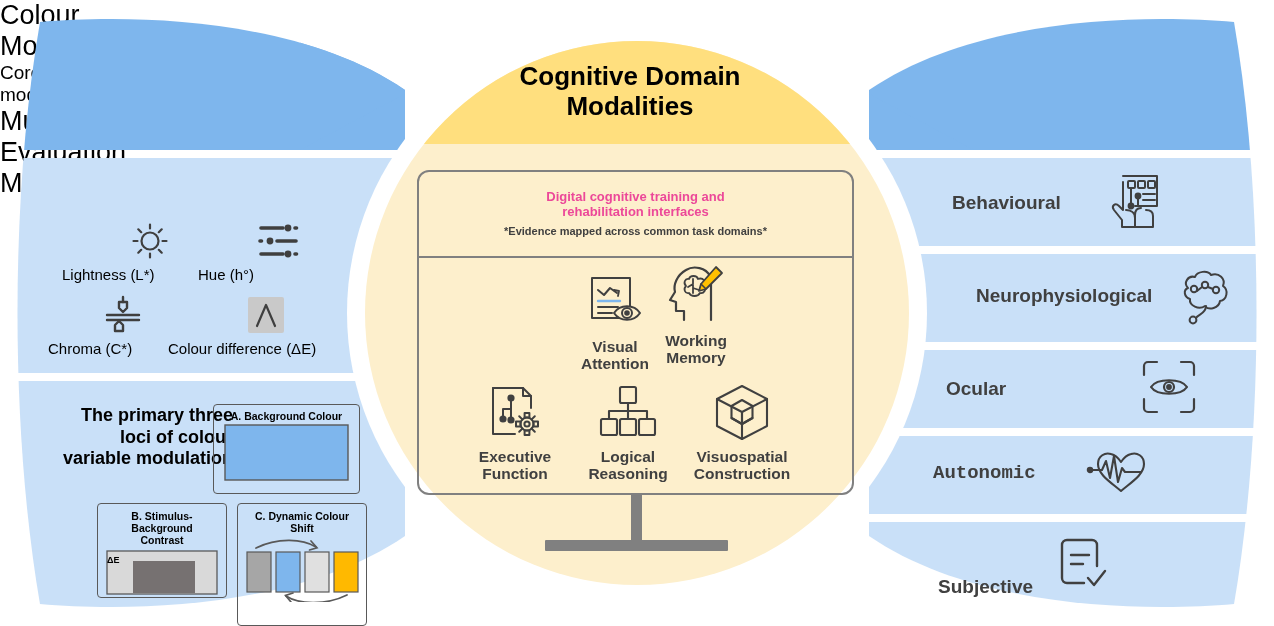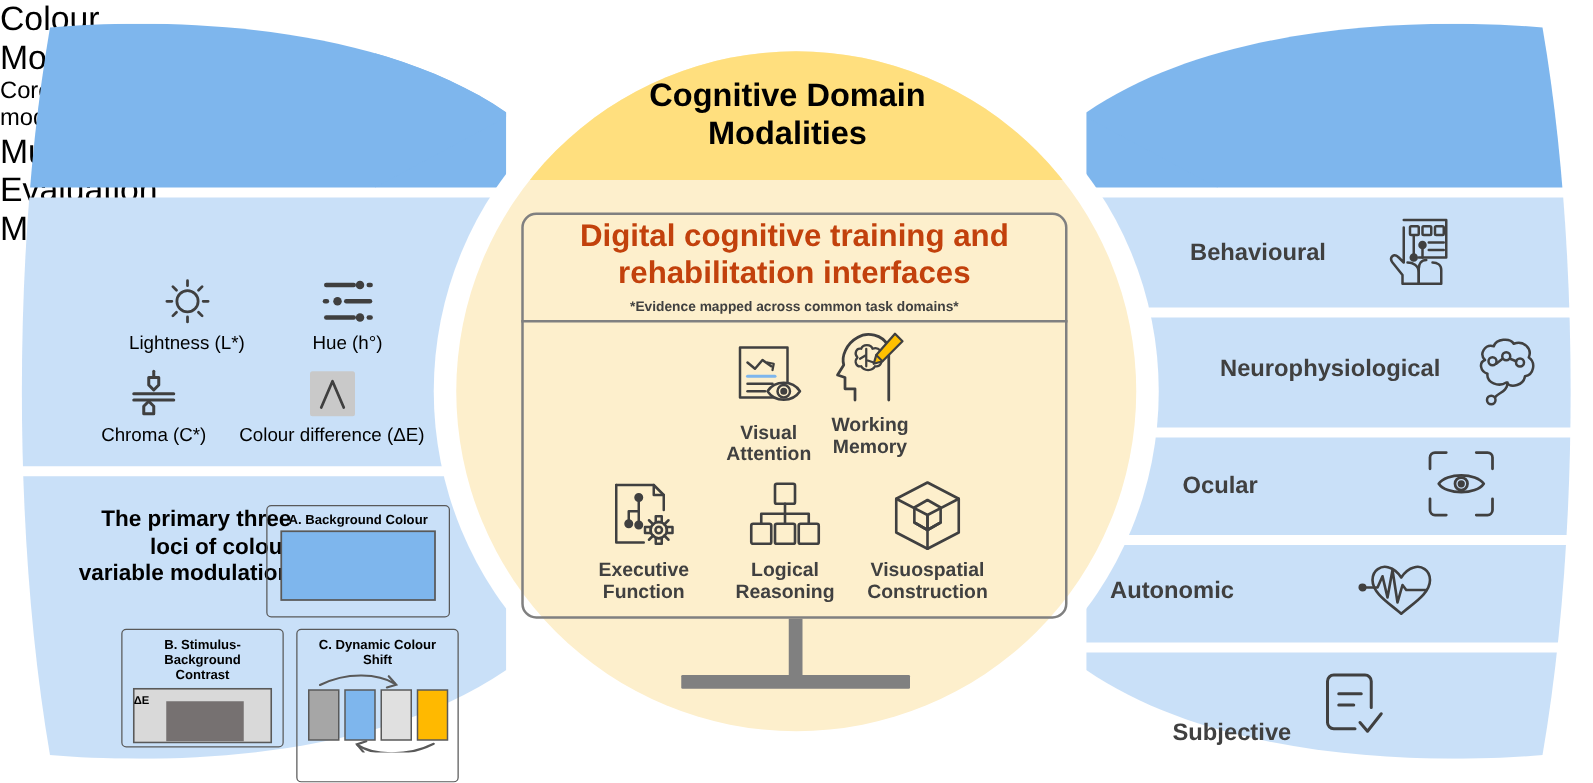--- a/index.html
+++ b/index.html
@@ -9,21 +9,21 @@
   #left-wing-title{left:95px;top:45px;width:250px;font-size:27px;}
   #right-wing-title{left:930px;top:30px;width:240px;font-size:27px;}
   #core-heading{left:70px;top:165px;width:280px;font-size:19px;}
 
   #loci-heading{
     position:absolute;left:48px;top:405px;width:185px;
     text-align:right;font-weight:bold;font-size:18px;color:#000;line-height:1.2;
   }
 
   
-  .var-item{position:absolute;text-align:center;}
+  .var-item{position:absolute;text-align:left;}
   .var-label{font-size:15px;color:#000;line-height:1.1;margin-top:3px;white-space:nowrap;}
   .var-icon{height:46px;display:flex;align-items:center;justify-content:center;}
 
   
   .card{
     position:absolute;border:1.6px solid #595959;border-radius:4px;background:transparent;
     box-sizing:border-box;
   }
   .card-title{
     text-align:center;font-weight:bold;font-size:10.5px;color:#000;
@@ -37,21 +37,21 @@
   }
   #monitor-box{
     position:absolute;left:417px;top:170px;width:437px;height:325px;
     border:2px solid #808080;border-radius:12px;box-sizing:border-box;
   }
   #monitor-head{
     position:absolute;left:417px;top:170px;width:437px;height:88px;
     box-sizing:border-box;border-bottom:2px solid #808080;
     display:flex;flex-direction:column;align-items:center;justify-content:center;
   }
-  #monitor-head .mh-title{font-weight:bold;font-size:25px;color:#c2410c;text-align:center;line-height:1.18;}
+  #monitor-head .mh-title{font-weight:bold;font-size:13px;color:#ec4899;text-align:center;line-height:1.18;}
   #monitor-head .mh-sub{font-weight:bold;font-size:11px;color:#404040;text-align:center;margin-top:6px;}
 
   .domain{position:absolute;width:118px;text-align:center;}
   .domain .d-icon{height:62px;display:flex;align-items:flex-end;justify-content:center;}
   .domain .d-label{font-weight:bold;font-size:15.5px;color:#404040;line-height:1.12;margin-top:4px;}
 
   
   .mod-label{
     position:absolute;font-weight:bold;font-size:19px;color:#404040;white-space:nowrap;
   }
@@ -367,21 +367,21 @@
       <path d="M4 17V8a4 4 0 0 1 4-4h9"></path>
       <path d="M54 17V8a4 4 0 0 0-4-4h-9"></path>
       <path d="M4 41v9a4 4 0 0 0 4 4h9"></path>
       <path d="M54 41v9a4 4 0 0 1-4 4h-9"></path>
       <path d="M11 29 C 17 20, 41 20, 47 29 C 41 38, 17 38, 11 29 Z"></path>
       <circle cx="29" cy="29" r="5"></circle>
       <circle cx="29" cy="29" r="1.8" fill="#404040"></circle>
     </svg>
   </div>
 
-  <div class="mod-label" style="left:888px;top:462px;">Autonomic</div>
+  <div class="mod-label" style="left:933px;top:462px;font-family:Liberation Mono, monospace;">Autonomic</div>
   <div class="mod-icon" style="left:1086px;top:445px;">
     <svg width="70" height="52" viewBox="0 0 70 52" fill="none" stroke="#404040" stroke-width="2.1" stroke-linecap="round" stroke-linejoin="round">
       <path d="M35 46 C 26 38, 12 30, 12 19 C 12 11, 19 7, 25 9 C 29 10, 33 14, 35 17 C 37 14, 41 10, 45 9 C 51 7, 58 11, 58 19 C 58 30, 44 38, 35 46 Z"></path>
       <path d="M4 25 h12 l4 -9 4 17 4 -22 4 26 4 -14 3 4 h16"></path>
       <circle cx="4" cy="25" r="2.2" fill="#404040"></circle>
     </svg>
   </div>
 
   <div class="mod-label" style="left:938px;top:576px;">Subjective</div>
   <div class="mod-icon" style="left:1055px;top:536px;">

